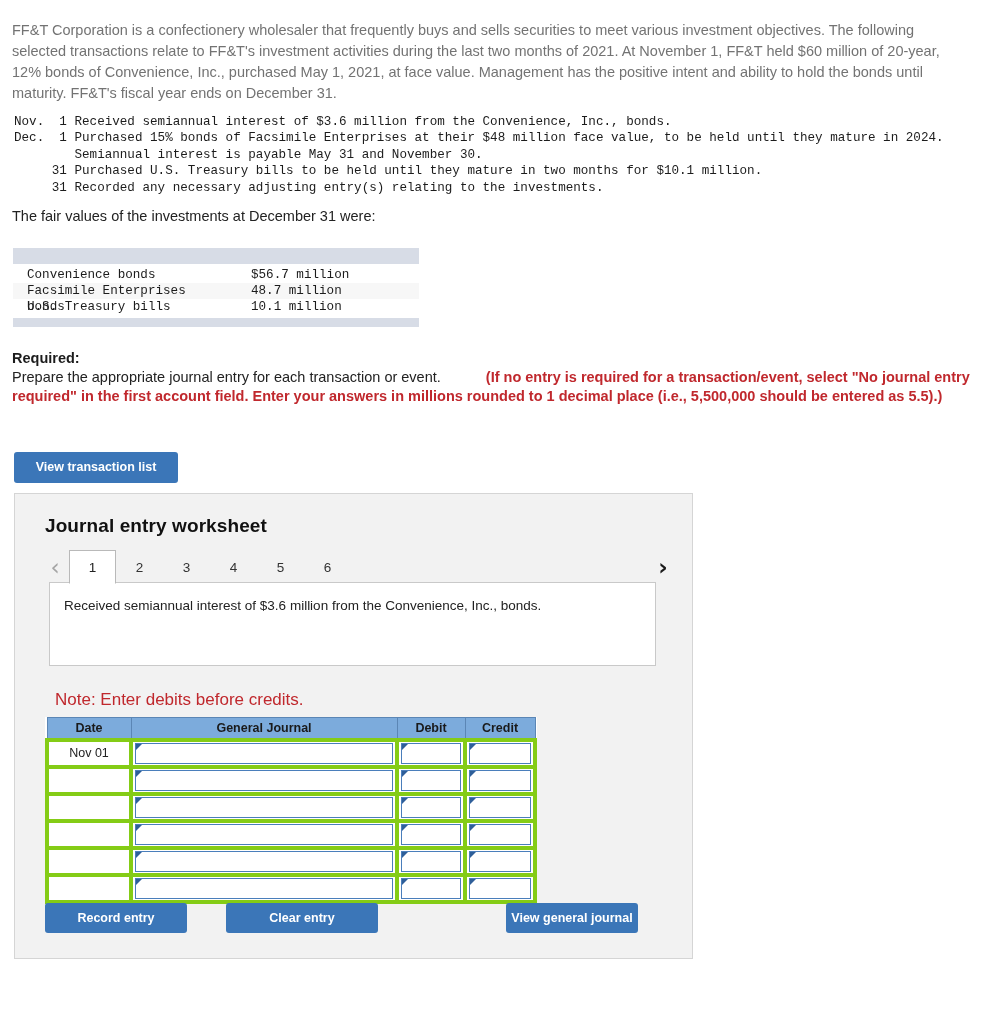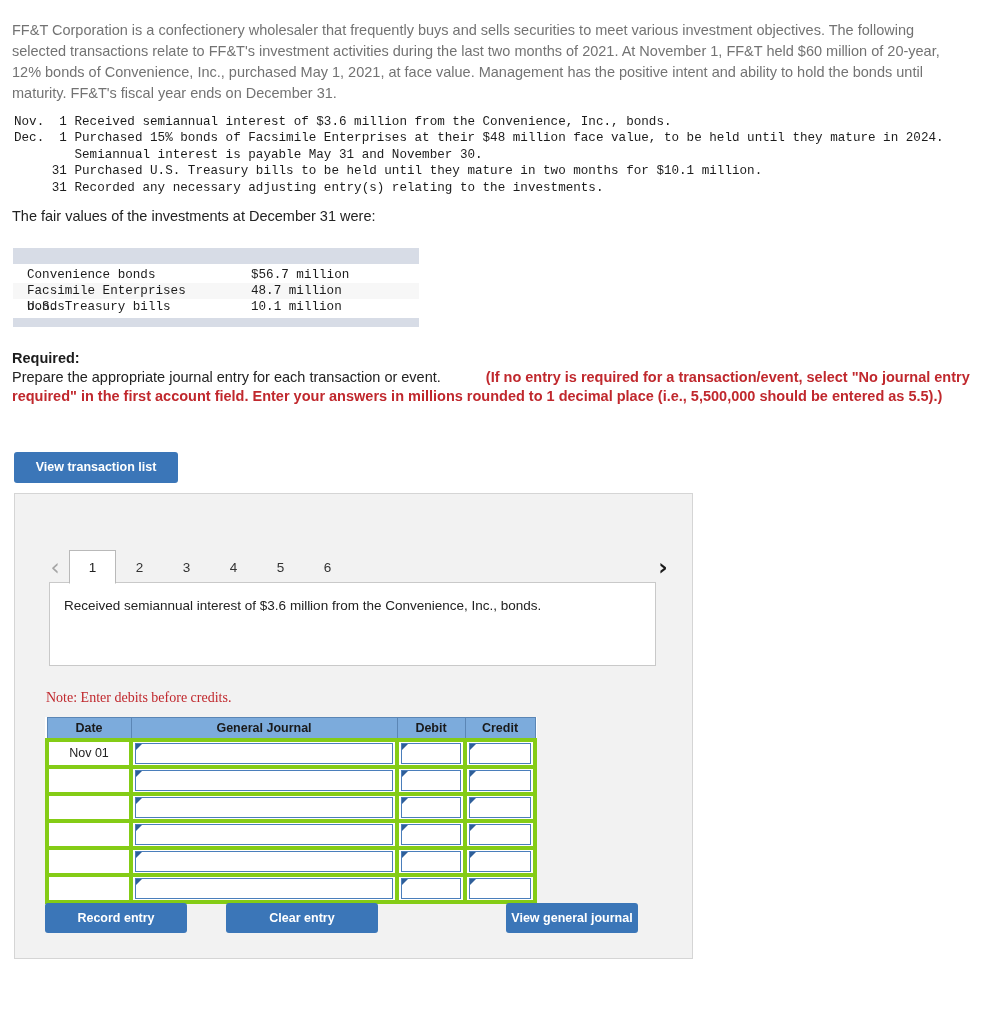--- a/index.html
+++ b/index.html
@@ -157,24 +157,23 @@
   }
   .desc-text {
     position: absolute;
     left: 14px; top: 13px; width: 520px;
     font-size: 13.5px;
     line-height: 20px;
     color: #222;
   }
   .note {
     position: absolute;
-    left: 31px; top: 196px;
-    font-size: 14px;
+    left: 40px; top: 196px;
+    font-size: 17px;
     color: #c0282d;
-    font-family: Liberation Serif, serif;
   }
 
   
   .jtable {
     position: absolute;
     left: 30px; top: 223px;
     width: 492px;
     border-collapse: collapse;
     table-layout: fixed;
     background: #ffffff;
@@ -276,20 +275,21 @@
 
   <div class="required-wrap">
     <div class="req-title">Required:</div>
     <div class="req-body"><span>Prepare the appropriate journal entry for each transaction or event. </span><span class="req-red">(If no entry is required for a transaction/event, select "No journal entry required" in the first account field. Enter your answers in millions rounded to 1 decimal place (i.e., 5,500,000 should be entered as 5.5).)</span></div>
   </div>
 
   <button class="btn btn-view-txn">View transaction list</button>
 
   <div class="panel">
 
+    <div class="panel-title">Journal entry worksheet</div>
 
     <div class="tabs">
       <div class="tab-arrow prev">‹</div>
       <div class="tab active">1</div>
       <div class="tab">2</div>
       <div class="tab">3</div>
       <div class="tab">4</div>
       <div class="tab">5</div>
       <div class="tab">6</div>
       <div class="tab-arrow next">›</div>

